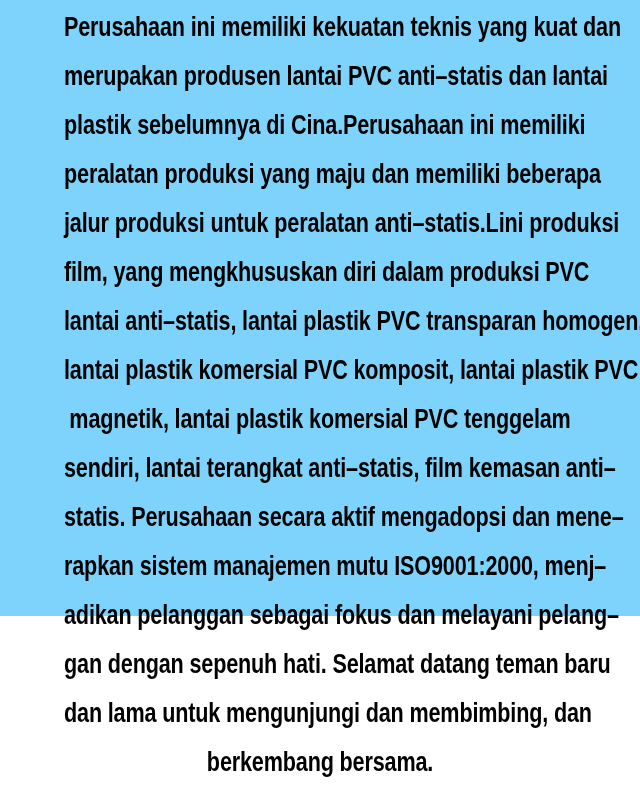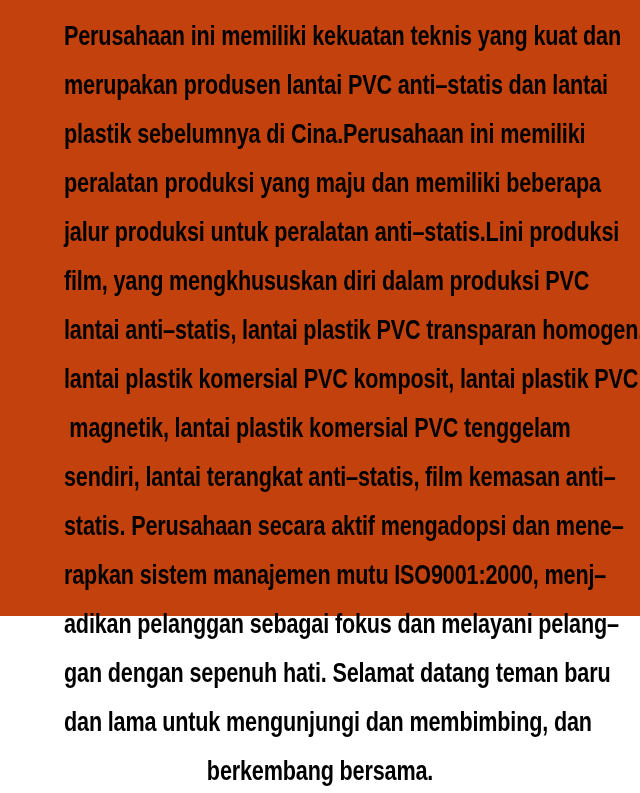--- a/index.html
+++ b/index.html
@@ -8,23 +8,23 @@
     background: #ffffff;
   }
   body {
     width: 640px;
     height: 793px;
     overflow: hidden;
   }
   .page {
     width: 640px;
     height: 616px;
-    padding-top: 12px;
+    padding-top: 3px;
     box-sizing: border-box;
-    background: #c2410c;
+    background: #7dd3fc;
   }
   .desc {
     width: 640px;
     color: #000000;
     font-family: "Liberation Sans", "DejaVu Sans", sans-serif;
     font-weight: bold;
   }
   .line {
     display: block;
     width: 640px;

